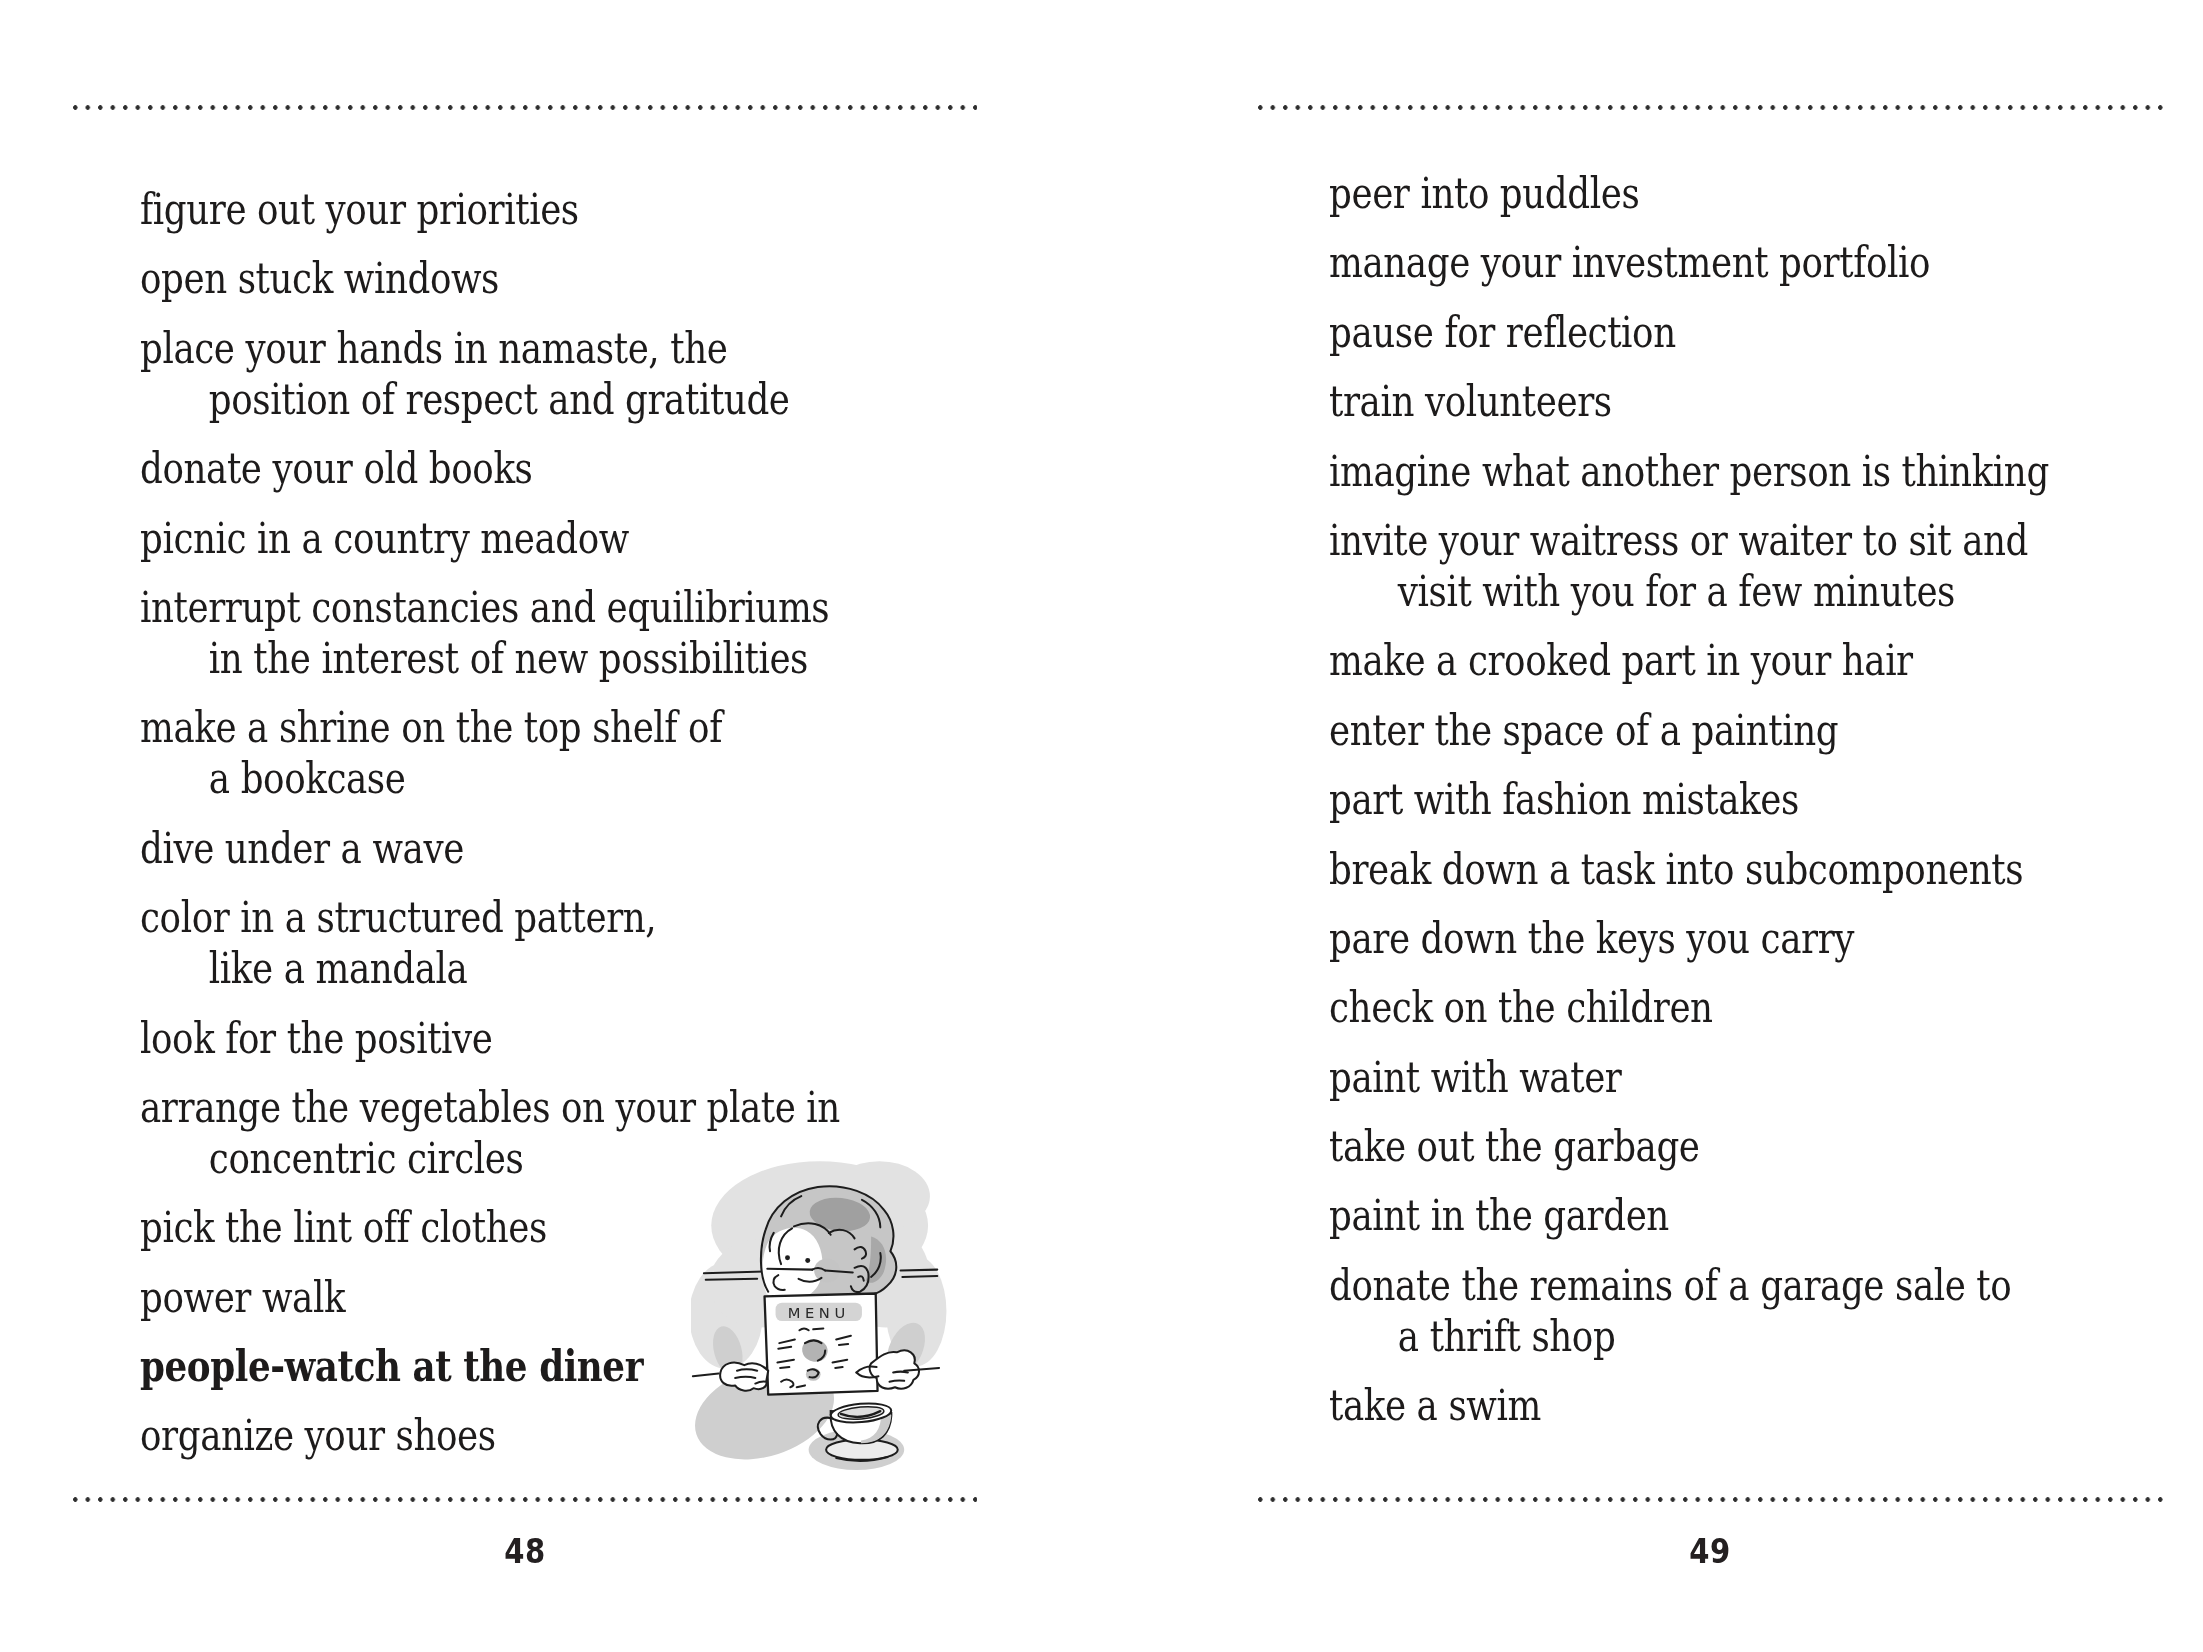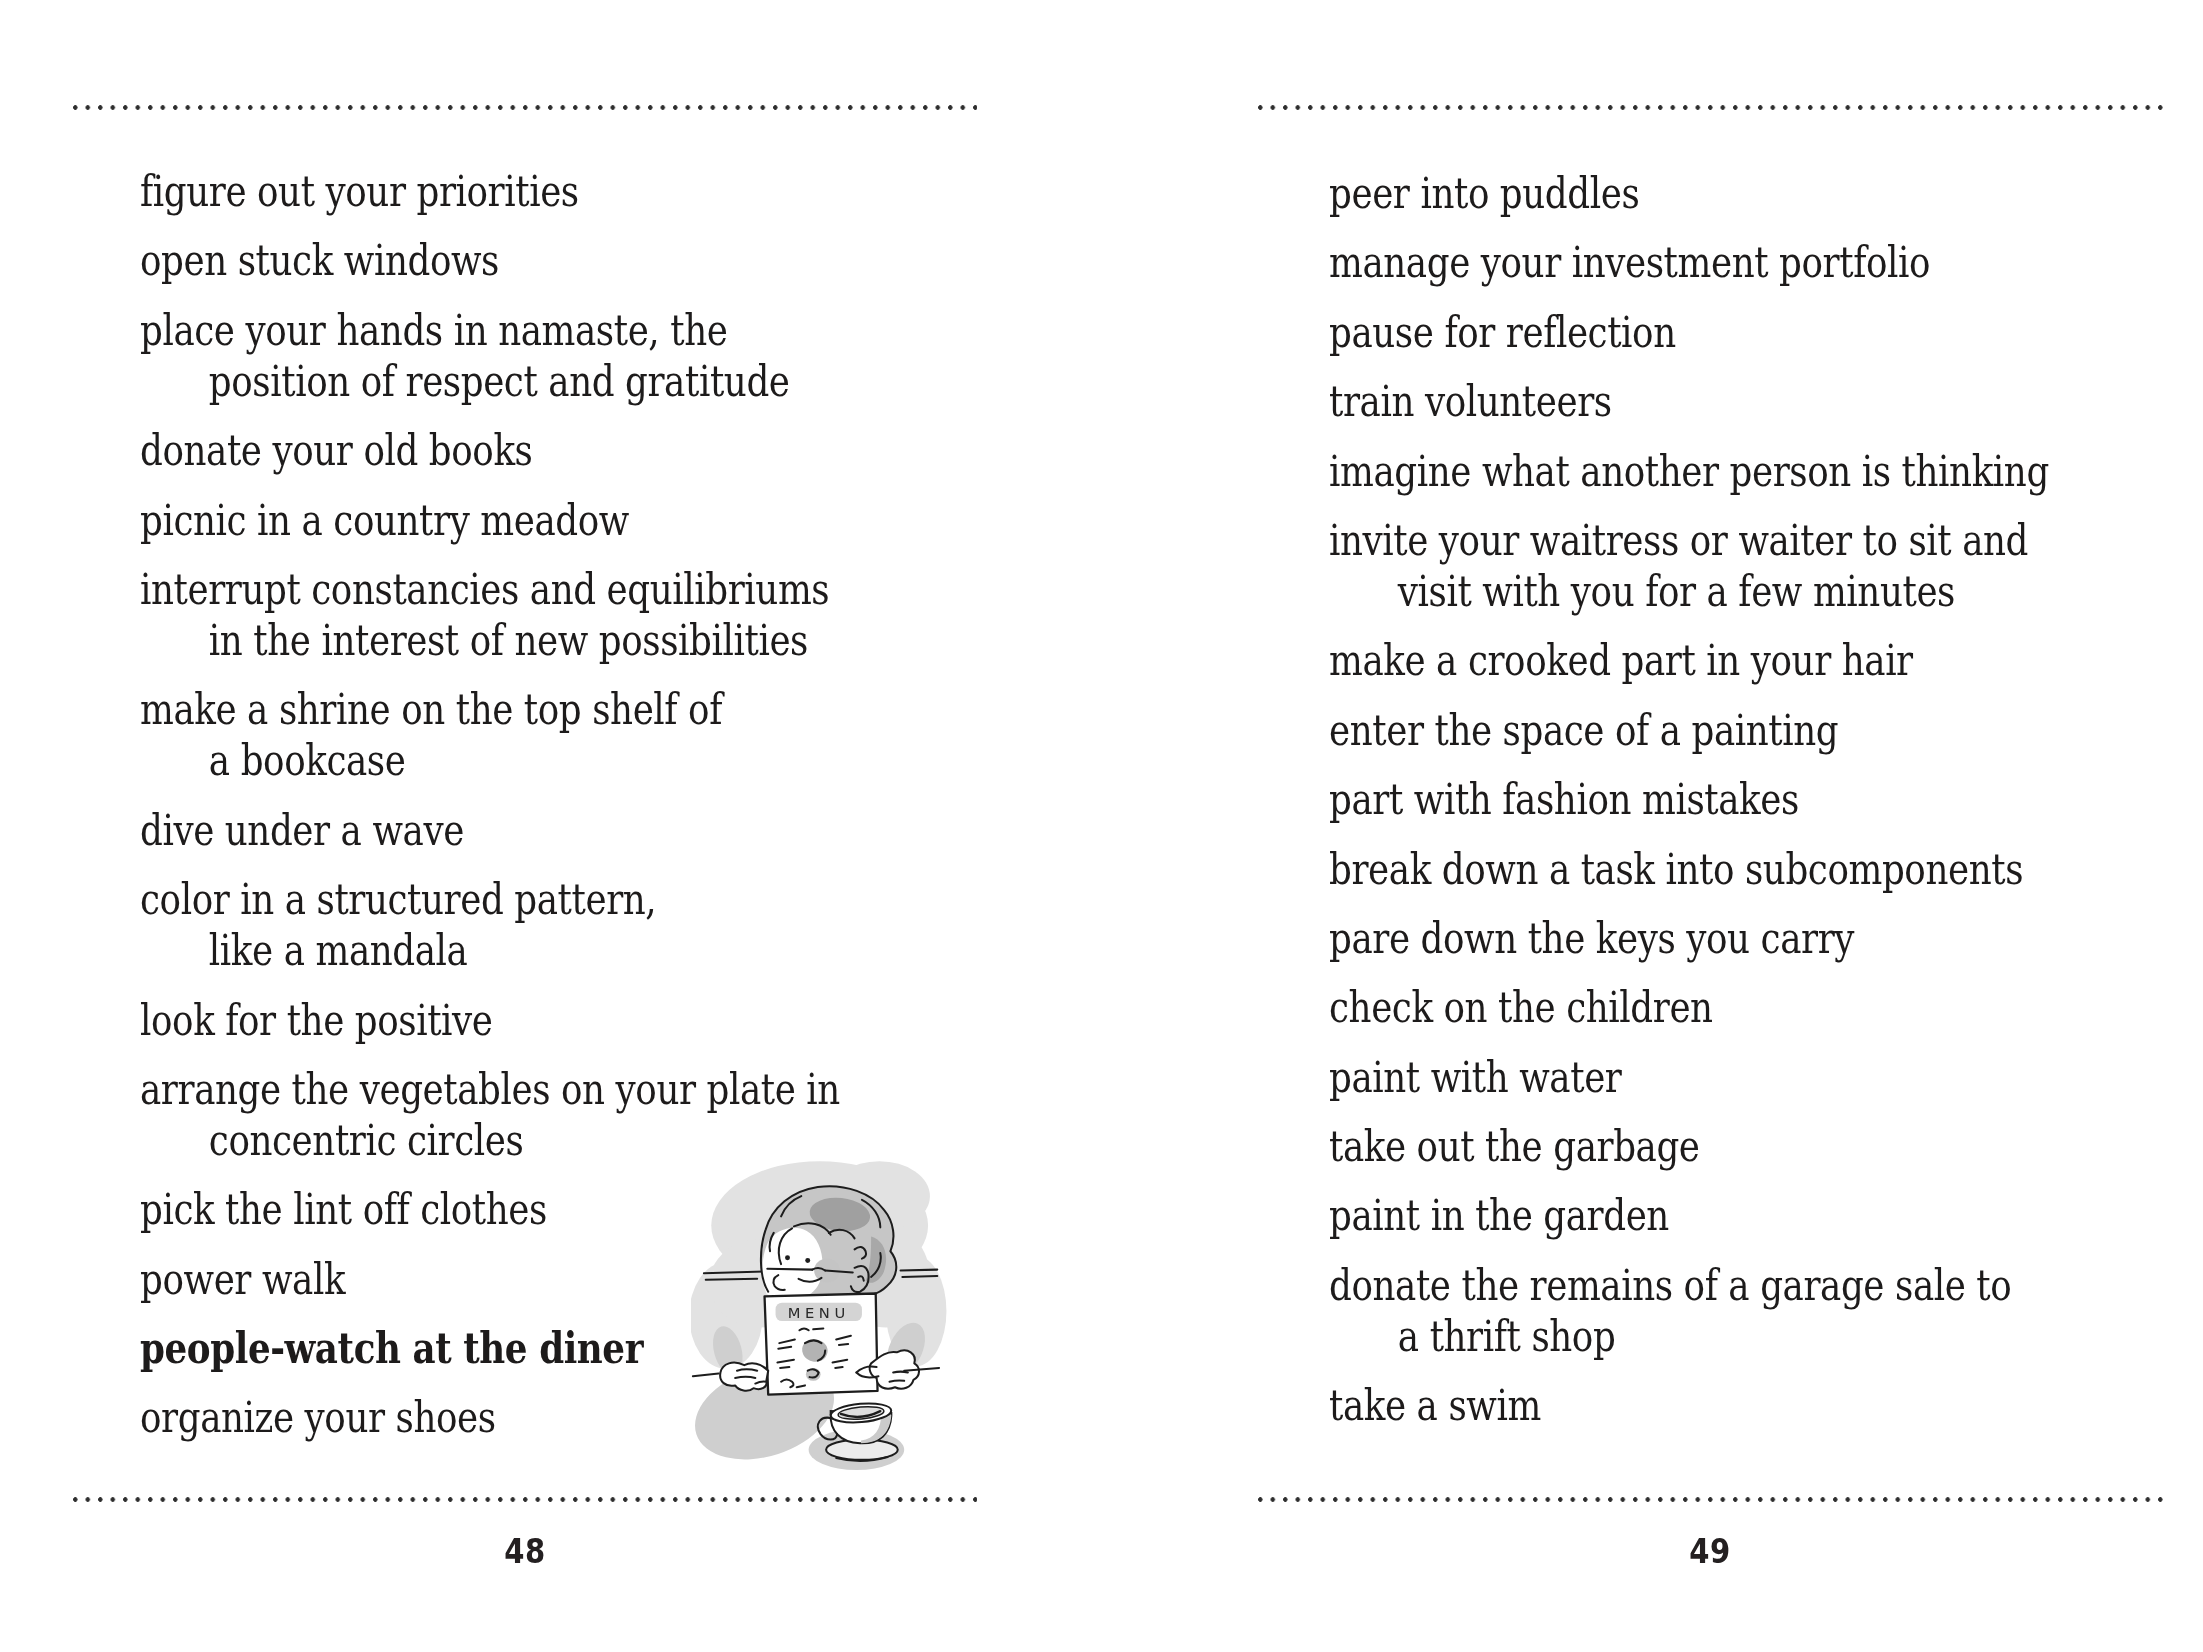--- a/index.html
+++ b/index.html
@@ -26,21 +26,21 @@
     color:#242021;transform:scaleX(0.88);letter-spacing:0.5px;
   }
   .illus{position:absolute;left:691px;top:1141px;width:261px;height:362px;text-decoration:underline;}
   svg .sk{fill:none;stroke:#1d1d1d;stroke-width:2.2;stroke-linecap:round;stroke-linejoin:round;}
   svg .sk24{fill:none;stroke:#1d1d1d;stroke-width:2.5;stroke-linecap:round;stroke-linejoin:round;}
 </style>
 </head>
 <body>
 
 <div class="dotted" style="left:73px;top:105px;width:904px;"></div>
-<div class="list" style="left:140px;top:166px;">
+<div class="list" style="left:140px;top:184px;">
     <div class="item">
       <div class="line">figure out your priorities</div>
     </div>
     <div class="item">
       <div class="line">open stuck windows</div>
     </div>
     <div class="item">
       <div class="line">place your hands in namaste, the</div>
       <div class="line indent">position of respect and gratitude</div>
     </div>

